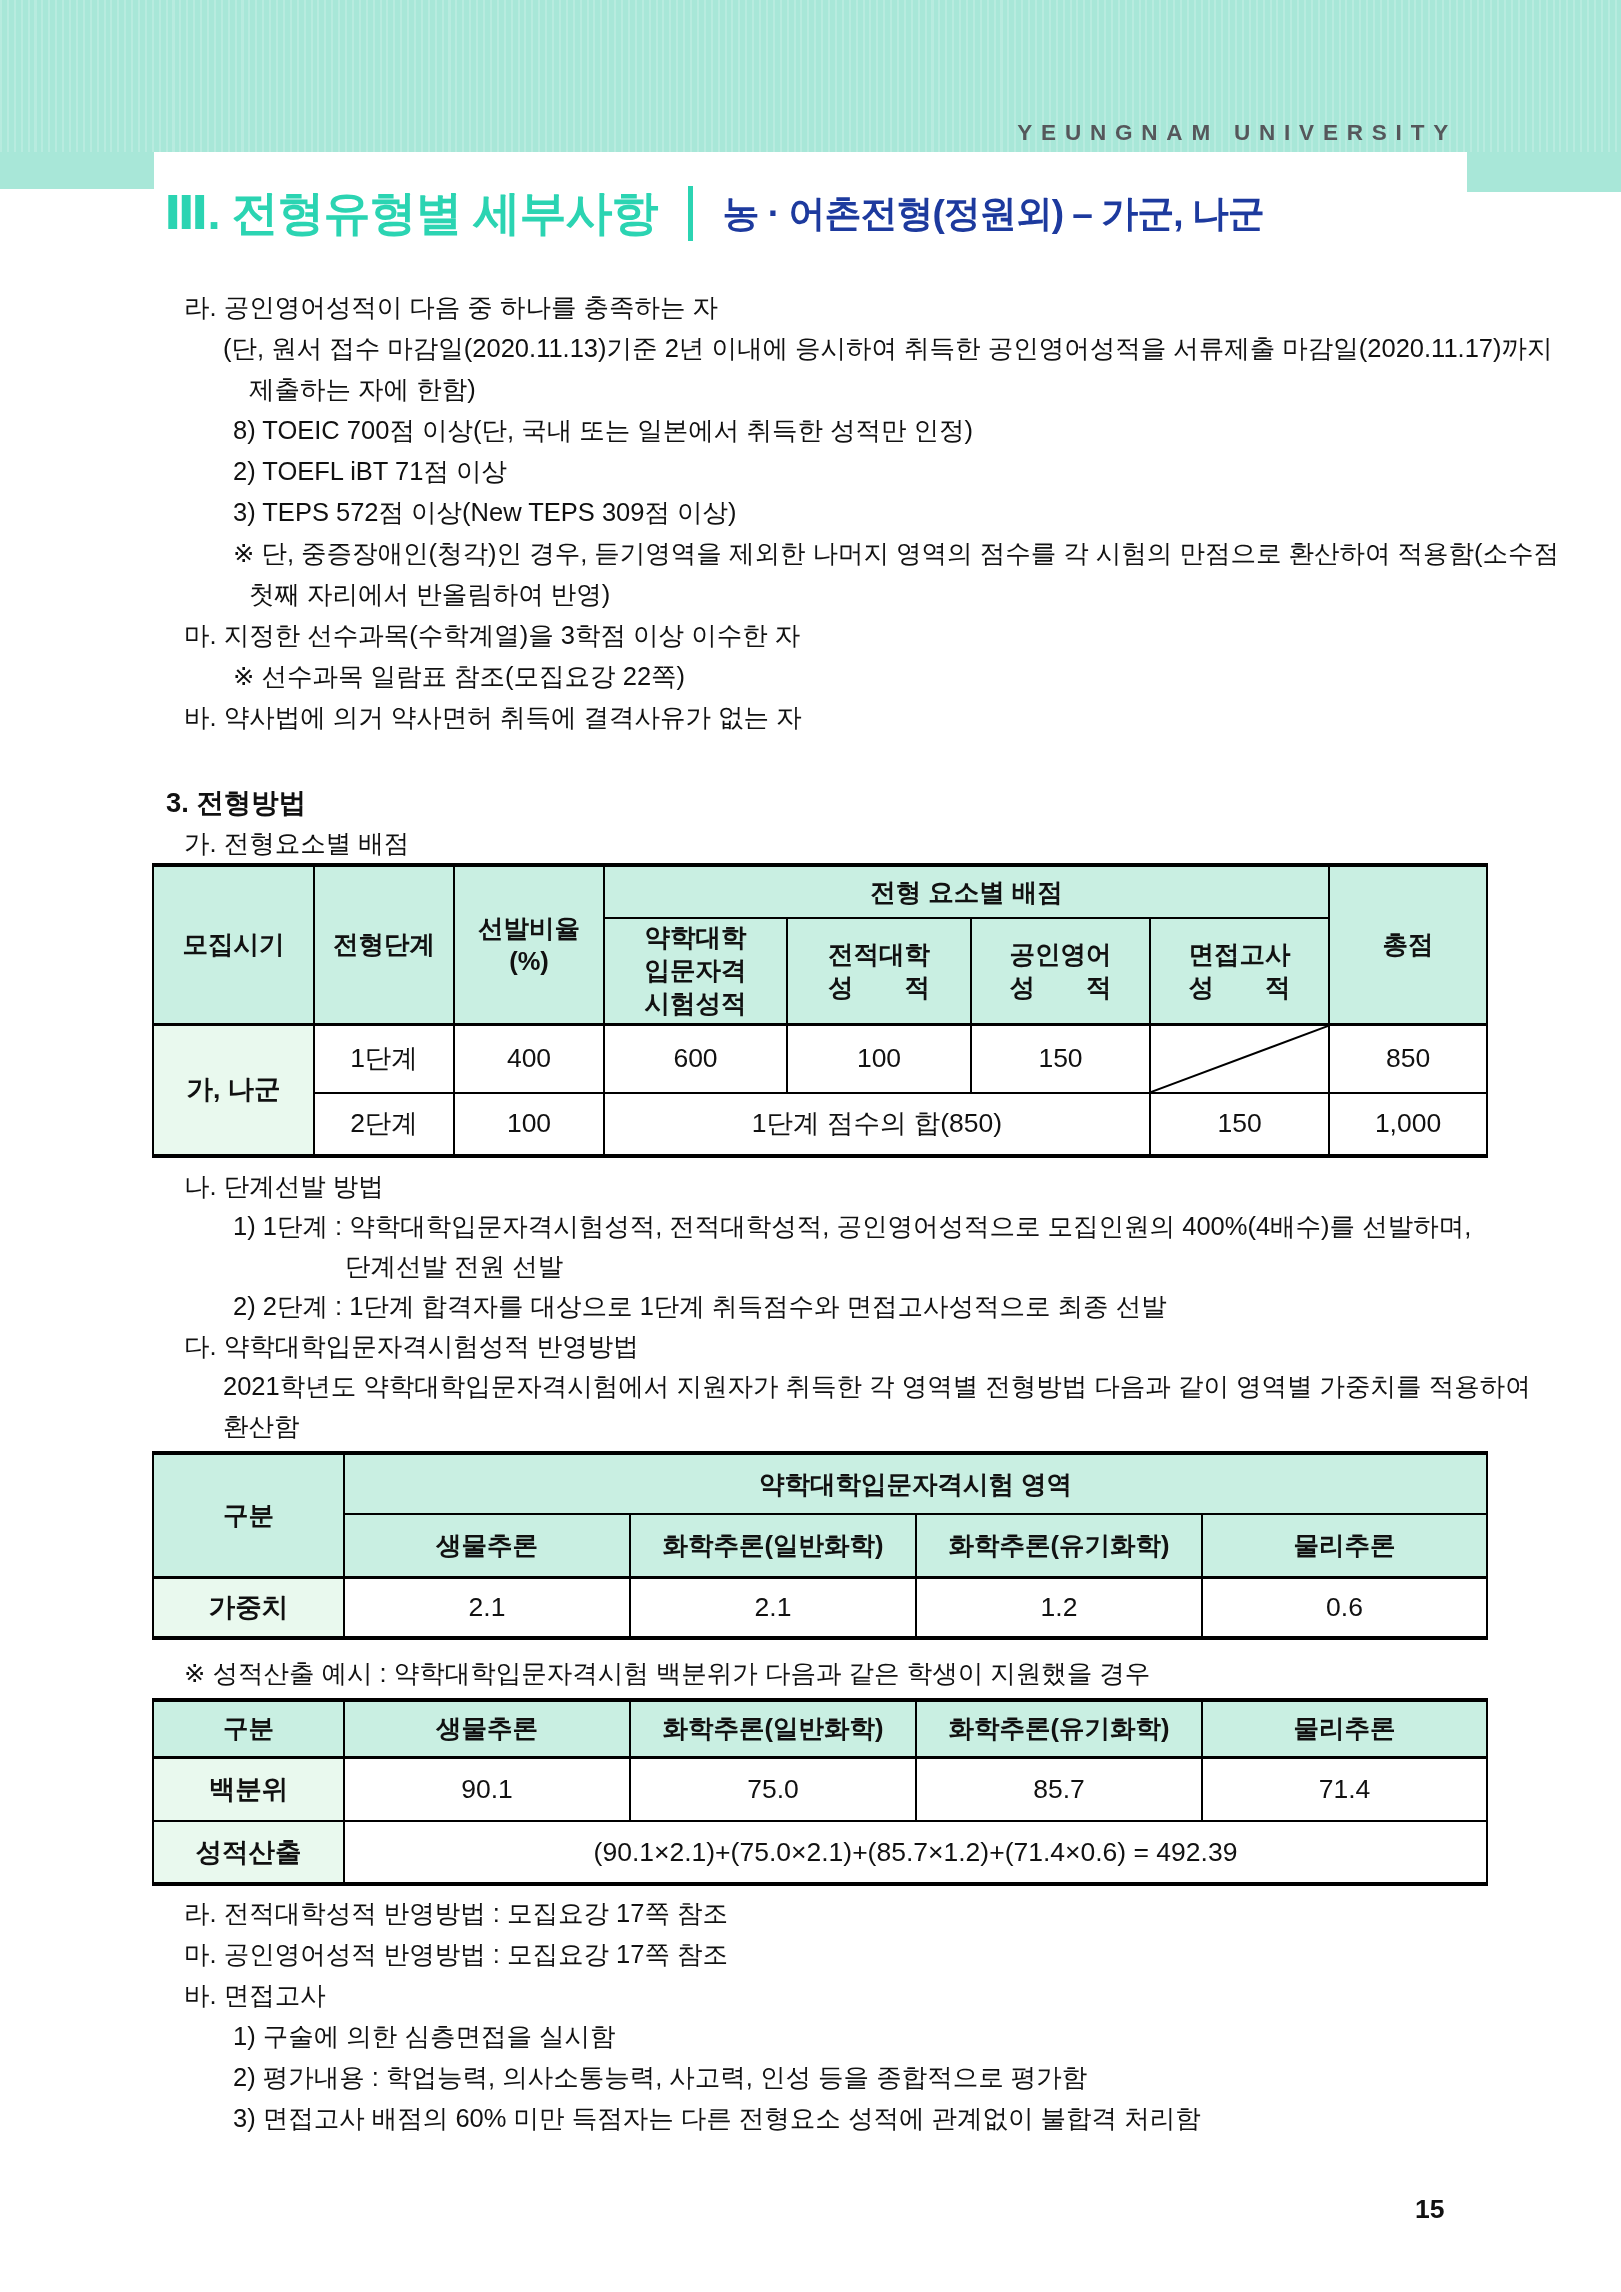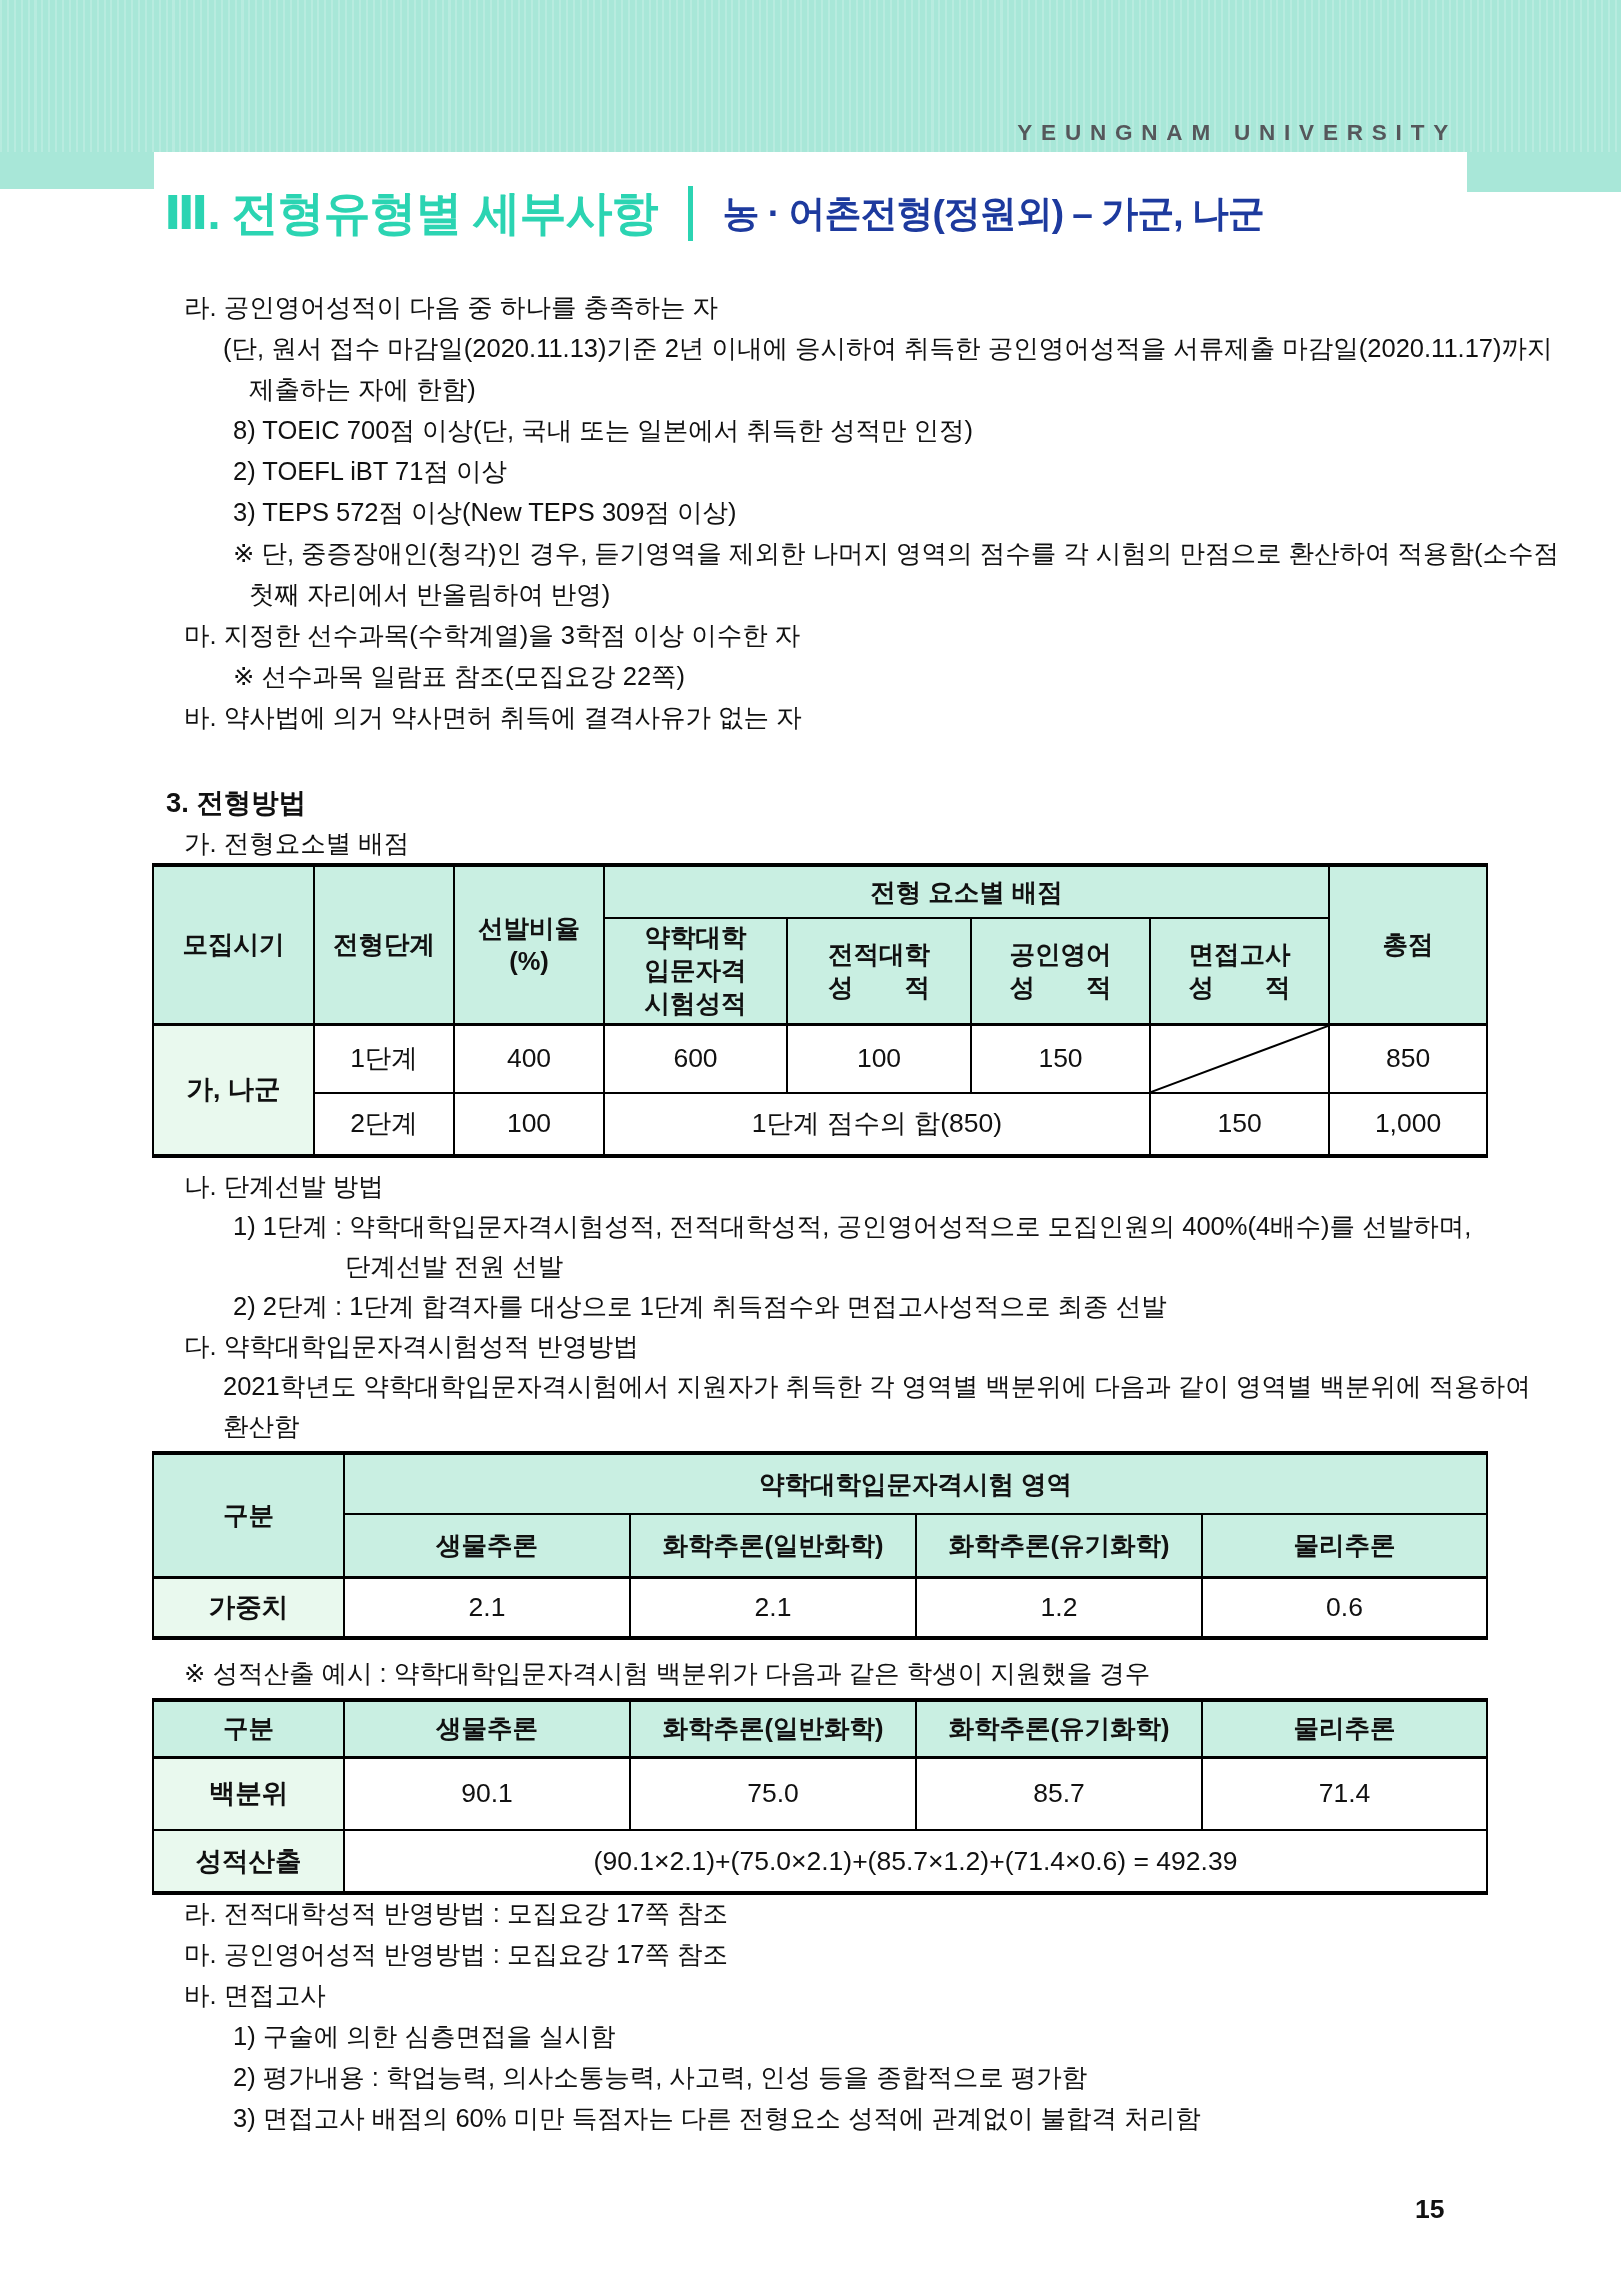--- a/index.html
+++ b/index.html
@@ -32,21 +32,21 @@
   table{border-collapse:collapse;table-layout:fixed;position:absolute;left:152px;width:1335px;
         border-top:4.9px solid #000;border-bottom:4.9px solid #000;background:#fff;}
   td{border:2px solid #000;text-align:center;vertical-align:middle;font-size:26.5px;
      white-space:pre-line;padding:0;line-height:33px;}
   .hdr{background:var(--thead);font-weight:bold;font-size:25.5px;}
   .lbl{background:var(--tlabel);font-weight:bold;font-size:26.5px;}
   .bb4{border-bottom-width:3.9px;} .bb3{border-bottom-width:2.9px;}
   #table1 .h1{height:53px;} #table1 .h2{height:106px;} #table1 .r1{height:62px;} #table1 .r2{height:63px;}
   #table1{top:863px;}
   #table2{top:1451px;} #table2 .h1{height:61px;} #table2 .h2{height:63px;} #table2 .r1{height:61px;}
-  #table3{top:1698px;} #table3 .h1{height:57px;} #table3 .r1{height:73px;padding-left:24px;} #table3 .r2{height:63px;}
+  #table3{top:1698px;} #table3 .h1{height:57px;} #table3 .r1{height:64px;padding-left:24px;} #table3 .r2{height:63px;}
   .diag{position:relative;}
   .diag svg{position:absolute;left:0;top:0;width:100%;height:100%;display:block;}
   .pagenum{position:absolute;top:2194px;left:1415px;font-size:26.5px;font-weight:bold;}
 </style>
 </head>
 <body>
 
 <div class="page">
 
   <div class="band"></div>
@@ -133,21 +133,21 @@
     </tr>
   </tbody>
     </table>
 
   <div class="tblock lh41" style="top:1166px">
     <div class="tline i0">나. 단계선발 방법</div>
     <div class="tline i2">1) 1단계 : 약학대학입문자격시험성적, 전적대학성적, 공인영어성적으로 모집인원의 400%(4배수)를 선발하며,</div>
     <div class="tline i4">단계선발 전원 선발</div>
     <div class="tline i2">2) 2단계 : 1단계 합격자를 대상으로 1단계 취득점수와 면접고사성적으로 최종 선발</div>
     <div class="tline i0">다. 약학대학입문자격시험성적 반영방법</div>
-    <div class="tline i1">2021학년도 약학대학입문자격시험에서 지원자가 취득한 각 영역별 백분위에 다음과 같이 영역별 백분위에 적용하여</div>
+    <div class="tline i1">2021학년도 약학대학입문자격시험에서 지원자가 취득한 각 영역별 전형방법 다음과 같이 영역별 가중치를 적용하여</div>
     <div class="tline i1">환산함</div>
   </div>
 
   <table id="table2">
     <colgroup>
       <col style="width:191px">
         <col style="width:286px">
         <col style="width:286px">
         <col style="width:286px">
         <col style="width:285px">

